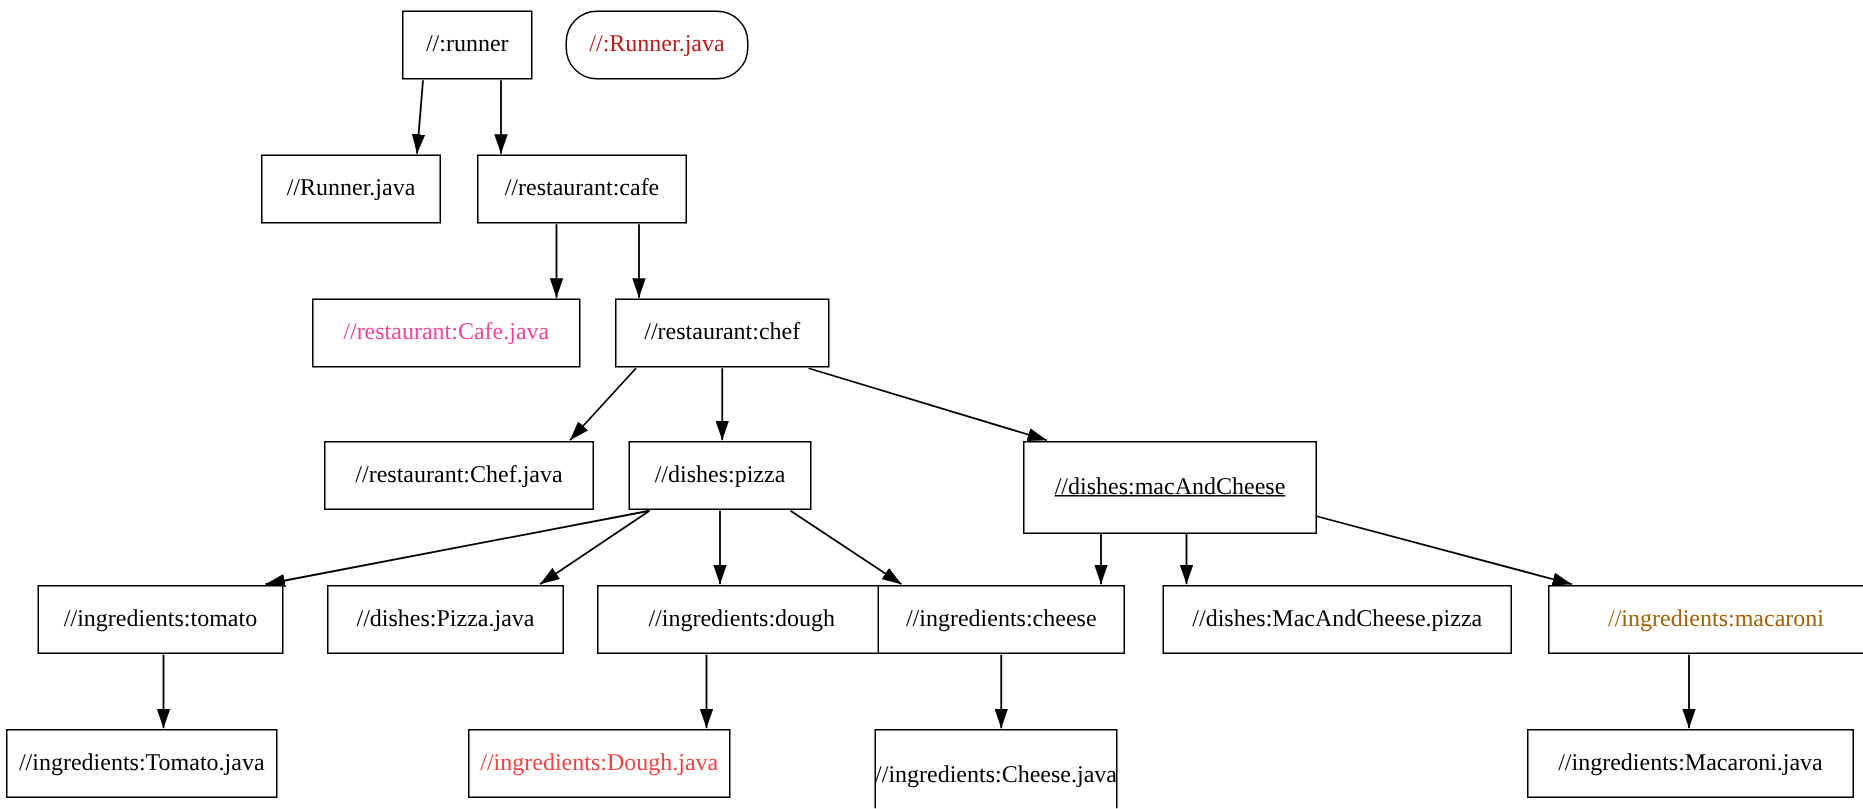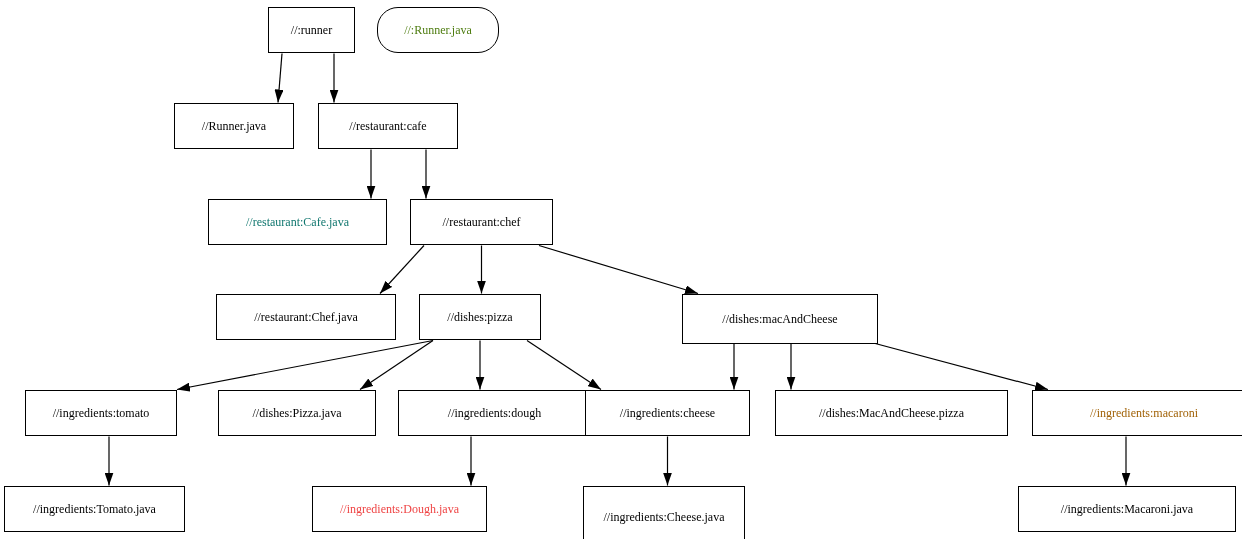--- a/index.html
+++ b/index.html
@@ -30,21 +30,21 @@
     height: 100%;
   }
   .node {
     position: absolute;
     box-sizing: border-box;
     border: 1px solid #000000;
     background: #ffffff;
     display: flex;
     align-items: center;
     justify-content: center;
-    font-size: 12px;
+    font-size: 16px;
     color: #000000;
     white-space: nowrap;
   }
   .node span {
     display: block;
     line-height: 1;
   }
 </style>
 </head>
 <body>
@@ -72,45 +72,45 @@
       <line x1="864" y1="340.5" x2="1048" y2="389.5" stroke="#000000" stroke-width="1.2" marker-end="url(#arrow)"></line>
       <line x1="109" y1="436.5" x2="109" y2="485.5" stroke="#000000" stroke-width="1.2" marker-end="url(#arrow)"></line>
       <line x1="471" y1="436.5" x2="471" y2="485.5" stroke="#000000" stroke-width="1.2" marker-end="url(#arrow)"></line>
       <line x1="667.5" y1="436.5" x2="667.5" y2="485.5" stroke="#000000" stroke-width="1.2" marker-end="url(#arrow)"></line>
       <line x1="1126" y1="436.5" x2="1126" y2="485.5" stroke="#000000" stroke-width="1.2" marker-end="url(#arrow)"></line>
     </svg>
   <div class="nodes">
       <div class="node" style="left: 268px; top: 7px; width: 87px; height: 46px; background: rgb(255, 255, 255); border-color: rgb(0, 0, 0); color: rgb(0, 0, 0);">
         <span>//:runner</span>
       </div>
-      <div class="node" style="left: 377px; top: 7px; width: 122px; height: 46px; background: rgb(255, 255, 255); border-color: rgb(0, 0, 0); color: #4d7c0f; border-radius: 21px;">
+      <div class="node" style="left: 377px; top: 7px; width: 122px; height: 46px; background: rgb(255, 255, 255); border-color: rgb(0, 0, 0); color: #b91c1c; border-radius: 21px;">
         <span>//:Runner.java</span>
       </div>
       <div class="node" style="left: 174px; top: 103px; width: 120px; height: 46px; background: rgb(255, 255, 255); border-color: rgb(0, 0, 0); color: rgb(0, 0, 0);">
         <span>//Runner.java</span>
       </div>
       <div class="node" style="left: 318px; top: 103px; width: 140px; height: 46px; background: rgb(255, 255, 255); border-color: rgb(0, 0, 0); color: rgb(0, 0, 0);">
         <span>//restaurant:cafe</span>
       </div>
-      <div class="node" style="left: 208px; top: 199px; width: 179px; height: 46px; background: rgb(255, 255, 255); border-color: rgb(0, 0, 0); color: #0f766e;">
+      <div class="node" style="left: 208px; top: 199px; width: 179px; height: 46px; background: rgb(255, 255, 255); border-color: rgb(0, 0, 0); color: #ec4899;">
         <span>//restaurant:Cafe.java</span>
       </div>
       <div class="node" style="left: 410px; top: 199px; width: 143px; height: 46px; background: rgb(255, 255, 255); border-color: rgb(0, 0, 0); color: rgb(0, 0, 0);">
         <span>//restaurant:chef</span>
       </div>
       <div class="node" style="left: 216px; top: 294px; width: 180px; height: 46px; background: rgb(255, 255, 255); border-color: rgb(0, 0, 0); color: rgb(0, 0, 0);">
         <span>//restaurant:Chef.java</span>
       </div>
       <div class="node" style="left: 419px; top: 294px; width: 122px; height: 46px; background: rgb(255, 255, 255); border-color: rgb(0, 0, 0); color: rgb(0, 0, 0);">
         <span>//dishes:pizza</span>
       </div>
-      <div class="node" style="left: 682px; top: 294px; width: 196px; height: 50px; background: rgb(255, 255, 255); border-color: rgb(0, 0, 0); color: rgb(0, 0, 0);">
+      <div class="node" style="left: 682px; top: 294px; width: 196px; height: 62px; background: rgb(255, 255, 255); border-color: rgb(0, 0, 0); color: rgb(0, 0, 0); text-decoration: underline;">
         <span>//dishes:macAndCheese</span>
       </div>
-      <div class="node" style="left: 25px; top: 390px; width: 152px; height: 46px; background: rgb(255, 255, 255); border-color: rgb(0, 0, 0); color: rgb(0, 0, 0);">
+      <div class="node" style="left: 25px; top: 390px; width: 164px; height: 46px; background: rgb(255, 255, 255); border-color: rgb(0, 0, 0); color: rgb(0, 0, 0);">
         <span>//ingredients:tomato</span>
       </div>
       <div class="node" style="left: 218px; top: 390px; width: 158px; height: 46px; background: rgb(255, 255, 255); border-color: rgb(0, 0, 0); color: rgb(0, 0, 0);">
         <span>//dishes:Pizza.java</span>
       </div>
       <div class="node" style="left: 398px; top: 390px; width: 193px; height: 46px; background: rgb(255, 255, 255); border-color: rgb(0, 0, 0); color: rgb(0, 0, 0);">
         <span>//ingredients:dough</span>
       </div>
       <div class="node" style="left: 585px; top: 390px; width: 165px; height: 46px; background: rgb(255, 255, 255); border-color: rgb(0, 0, 0); color: rgb(0, 0, 0);">
         <span>//ingredients:cheese</span>

